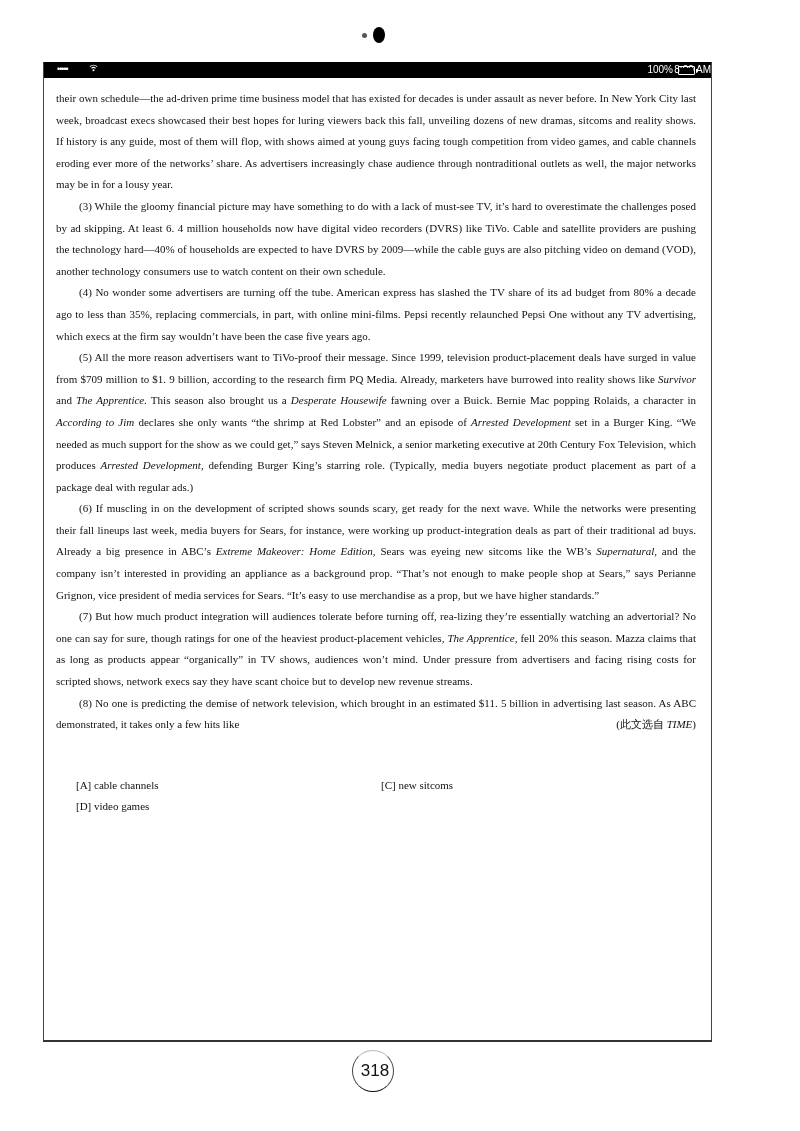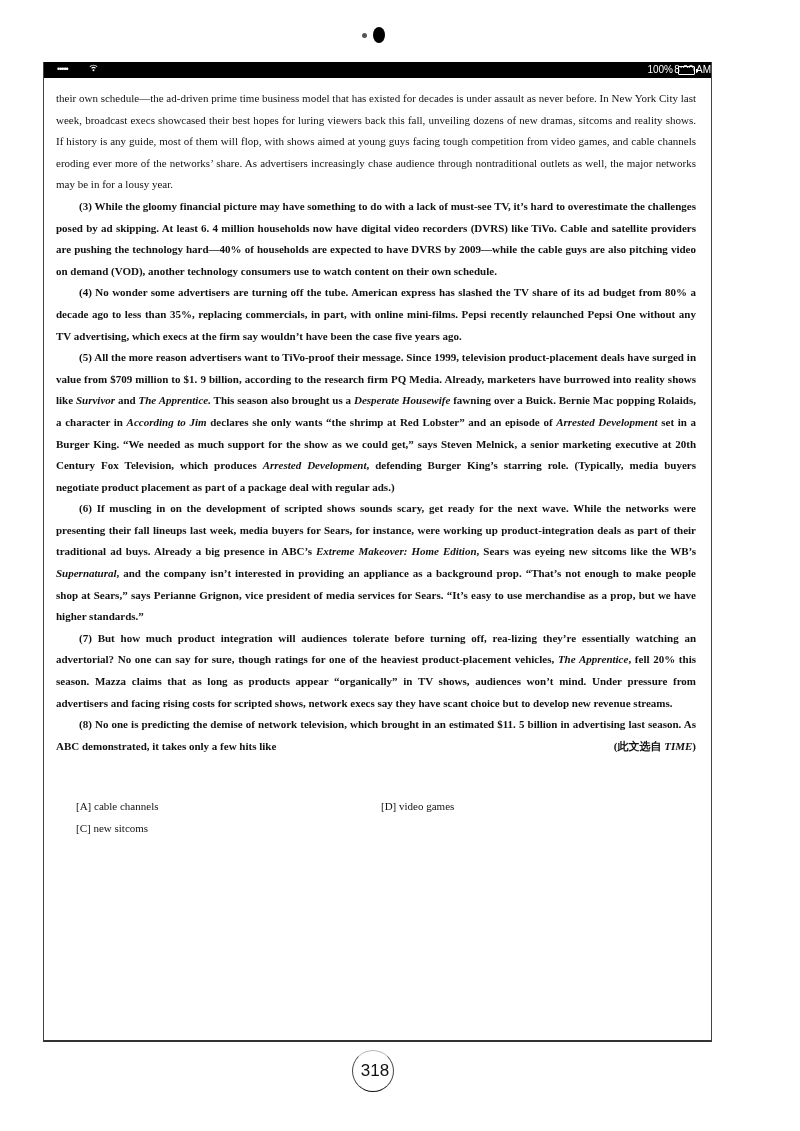--- a/index.html
+++ b/index.html
@@ -14,21 +14,21 @@
                font-family: "Liberation Sans", "DejaVu Sans", sans-serif; font-size: 10px; }
   .sb-signal { position: absolute; left: 13px; top: 2px; letter-spacing: -1px; font-size: 9px; }
   .sb-wifi { position: absolute; left: 45px; top: 1px; font-size: 10px; }
   .sb-time { position: absolute; left: 0; right: 0; top: 2px; text-align: right; }
   .sb-batt-pct { position: absolute; right: 38px; top: 2px; }
   .sb-batt { position: absolute; right: 16px; top: 4px; width: 15px; height: 7px; border: 1px solid #fff; border-radius: 1px; }
   .sb-batt::after { content: ""; position: absolute; right: -4px; top: 2px; width: 2px; height: 3px; background: #fff; }
   .sb-batt-fill { position: absolute; left: 1px; top: 1px; right: 1px; bottom: 1px; background: #000; border: 0; }
   .content { position: absolute; left: 12px; top: 26px; width: 640px; font-size: 11px; line-height: 21.6px; text-align: justify; }
   .content p { margin: 0; }
-  .content p.indent { text-indent: 2.1em; font-weight: bold; }
+  .content p.indent { text-indent: 2.1em; }
   .content em { font-style: italic; }
   .source { float: right; }
   .question { font-weight: bold; margin-top: 0; }
   .options { display: grid; grid-template-columns: 305px 300px; padding-left: 20px; margin-top: 39px; }
   .opt { line-height: 21.6px; }
   .blank { display: inline-block; width: 56px; border-bottom: 1px solid #111; height: 12px; vertical-align: baseline; }
   .pagenum { position: absolute; left: 352px; top: 1050px; width: 42px; height: 42px; }
   .pagenum-ring { position: absolute; left: 0; top: 0; width: 40px; height: 40px; border-radius: 50%;
                   border: 1.5px solid transparent; border-bottom-color: #111; border-left-color: #444; border-right-color: #444; border-top-color: #bbb; }
   .pagenum-text { position: absolute; left: 0; top: 11px; width: 46px; text-align: center;
@@ -63,22 +63,22 @@
     <p>their own schedule—the ad-driven prime time business model that has existed for decades is under assault as never before. In New York City last week, broadcast execs showcased their best hopes for luring viewers back this fall, unveiling dozens of new dramas, sitcoms and reality shows. If history is any guide, most of them will flop, with shows aimed at young guys facing tough competition from video games, and cable channels eroding ever more of the networks’ share. As advertisers increasingly chase audience through nontraditional outlets as well, the major networks may be in for a lousy year.</p>
     <p class="indent">(3) While the gloomy financial picture may have something to do with a lack of must-see TV, it’s hard to overestimate the challenges posed by ad skipping. At least 6. 4 million households now have digital video recorders (DVRS) like TiVo. Cable and satellite providers are pushing the technology hard—40% of households are expected to have DVRS by 2009—while the cable guys are also pitching video on demand (VOD), another technology consumers use to watch content on their own schedule.</p>
     <p class="indent">(4) No wonder some advertisers are turning off the tube. American express has slashed the TV share of its ad budget from 80% a decade ago to less than 35%, replacing commercials, in part, with online mini-films. Pepsi recently relaunched Pepsi One without any TV advertising, which execs at the firm say wouldn’t have been the case five years ago.</p>
     <p class="indent"><span>(5) All the more reason advertisers want to TiVo-proof their message. Since 1999, television product-placement deals have surged in value from $709 million to $1. 9 billion, according to the research firm PQ Media. Already, marketers have burrowed into reality shows like </span><em>Survivor</em><span> and </span><em>The Apprentice.</em><span> This season also brought us a </span><em>Desperate Housewife</em><span> fawning over a Buick. Bernie Mac popping Rolaids, a character in </span><em>According to Jim</em><span> declares she only wants “the shrimp at Red Lobster” and an episode of </span><em>Arrested Development</em><span> set in a Burger King. “We needed as much support for the show as we could get,” says Steven Melnick, a senior marketing executive at 20th Century Fox Television, which produces </span><em>Arrested Development</em><span>, defending Burger King’s starring role. (Typically, media buyers negotiate product placement as part of a package deal with regular ads.)</span></p>
     <p class="indent"><span>(6) If muscling in on the development of scripted shows sounds scary, get ready for the next wave. While the networks were presenting their fall lineups last week, media buyers for Sears, for instance, were working up product-integration deals as part of their traditional ad buys. Already a big presence in ABC’s </span><em>Extreme Makeover: Home Edition</em><span>, Sears was eyeing new sitcoms like the WB’s </span><em>Supernatural</em><span>, and the company isn’t interested in providing an appliance as a background prop. “That’s not enough to make people shop at Sears,” says Perianne Grignon, vice president of media services for Sears. “It’s easy to use merchandise as a prop, but we have higher standards.”</span></p>
     <p class="indent"><span>(7) But how much product integration will audiences tolerate before turning off, rea-lizing they’re essentially watching an advertorial? No one can say for sure, though ratings for one of the heaviest product-placement vehicles, </span><em>The Apprentice</em><span>, fell 20% this season. Mazza claims that as long as products appear “organically” in TV shows, audiences won’t mind. Under pressure from advertisers and facing rising costs for scripted shows, network execs say they have scant choice but to develop new revenue streams.</span></p>
     <p class="indent"><span>(8) No one is predicting the demise of network television, which brought in an estimated $11. 5 billion in advertising last season. As ABC demonstrated, it takes only a few hits like </span><span class="source"><span>(此文选自 </span><em>TIME</em><span>)</span></span></p>
 
     <div class="options">
       <div class="opt"><span>[A]</span> <span>cable channels</span></div>
+      <div class="opt"><span>[C]</span> <span>new sitcoms</span></div>
       <div class="opt"><span>[D]</span> <span>video games</span></div>
-      <div class="opt"><span>[C]</span> <span>new sitcoms</span></div>
     </div>
   </div>
 </div>
 
 <div class="pagenum">
   <span class="pagenum-ring"></span>
   <span class="pagenum-text">318</span>
 </div>
 
 </body></html>

